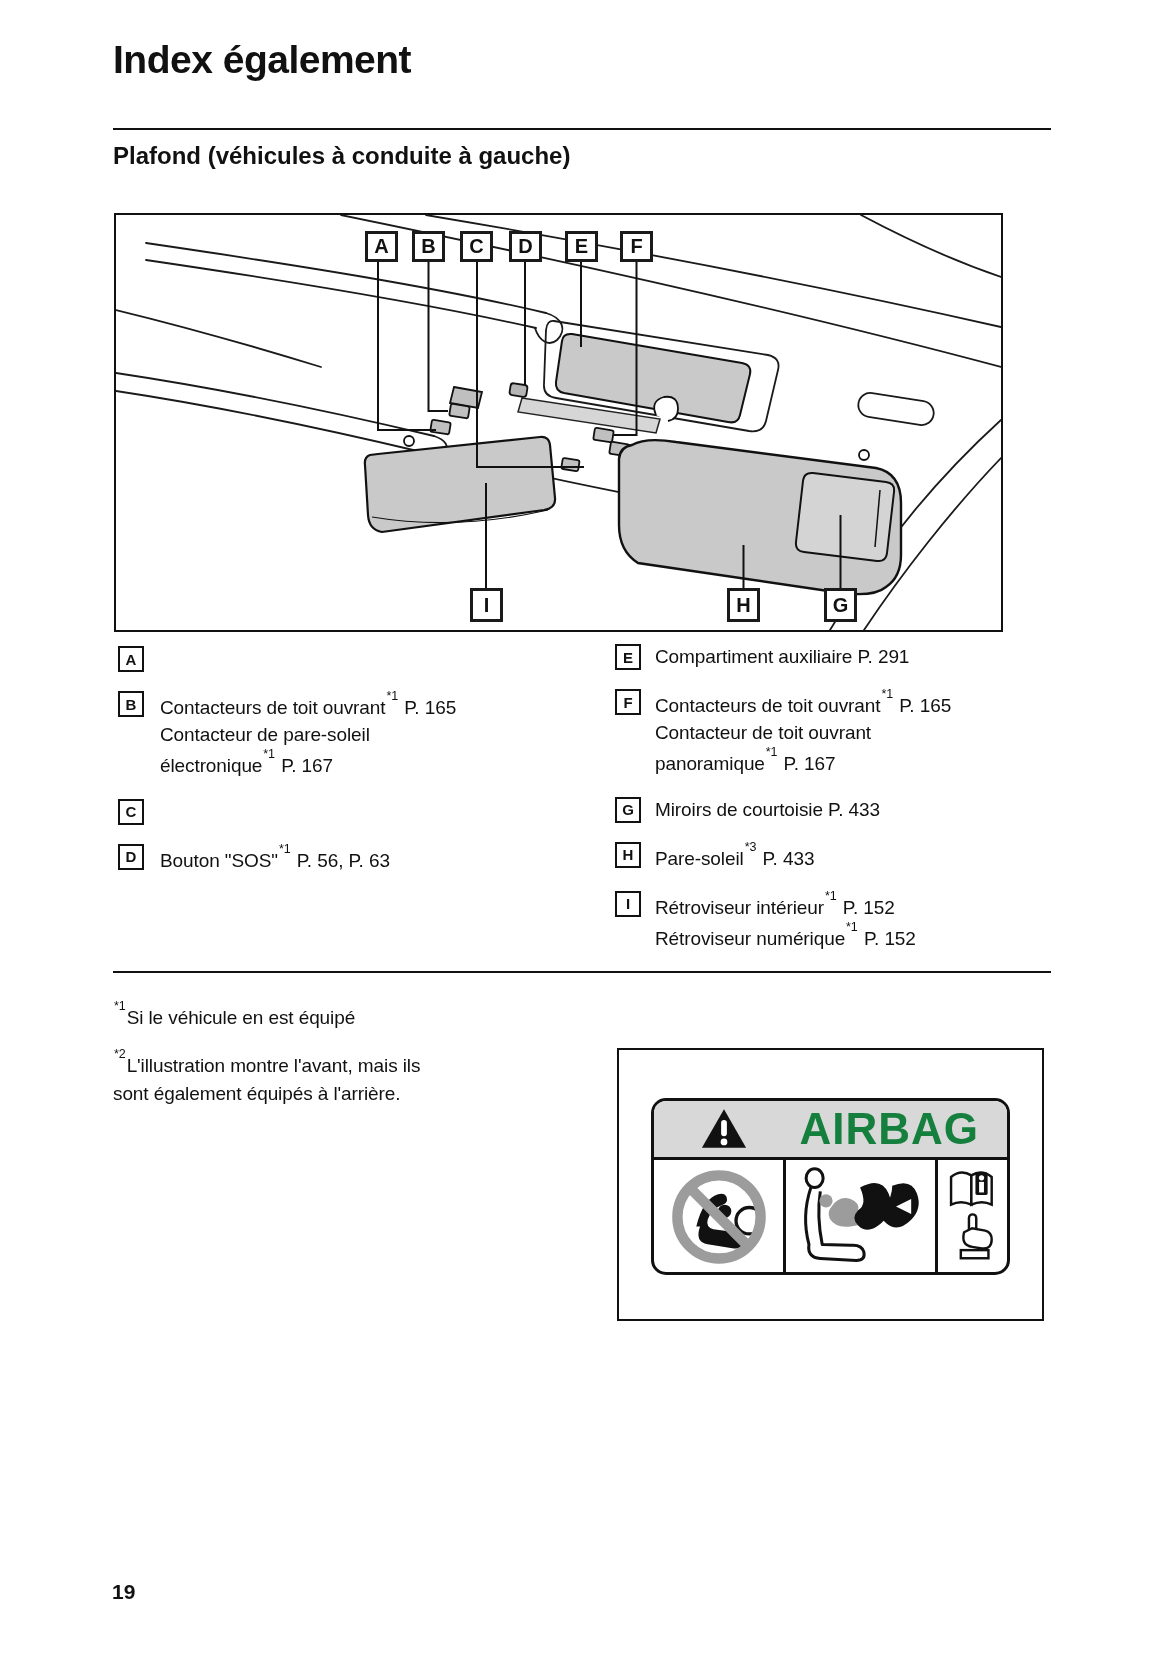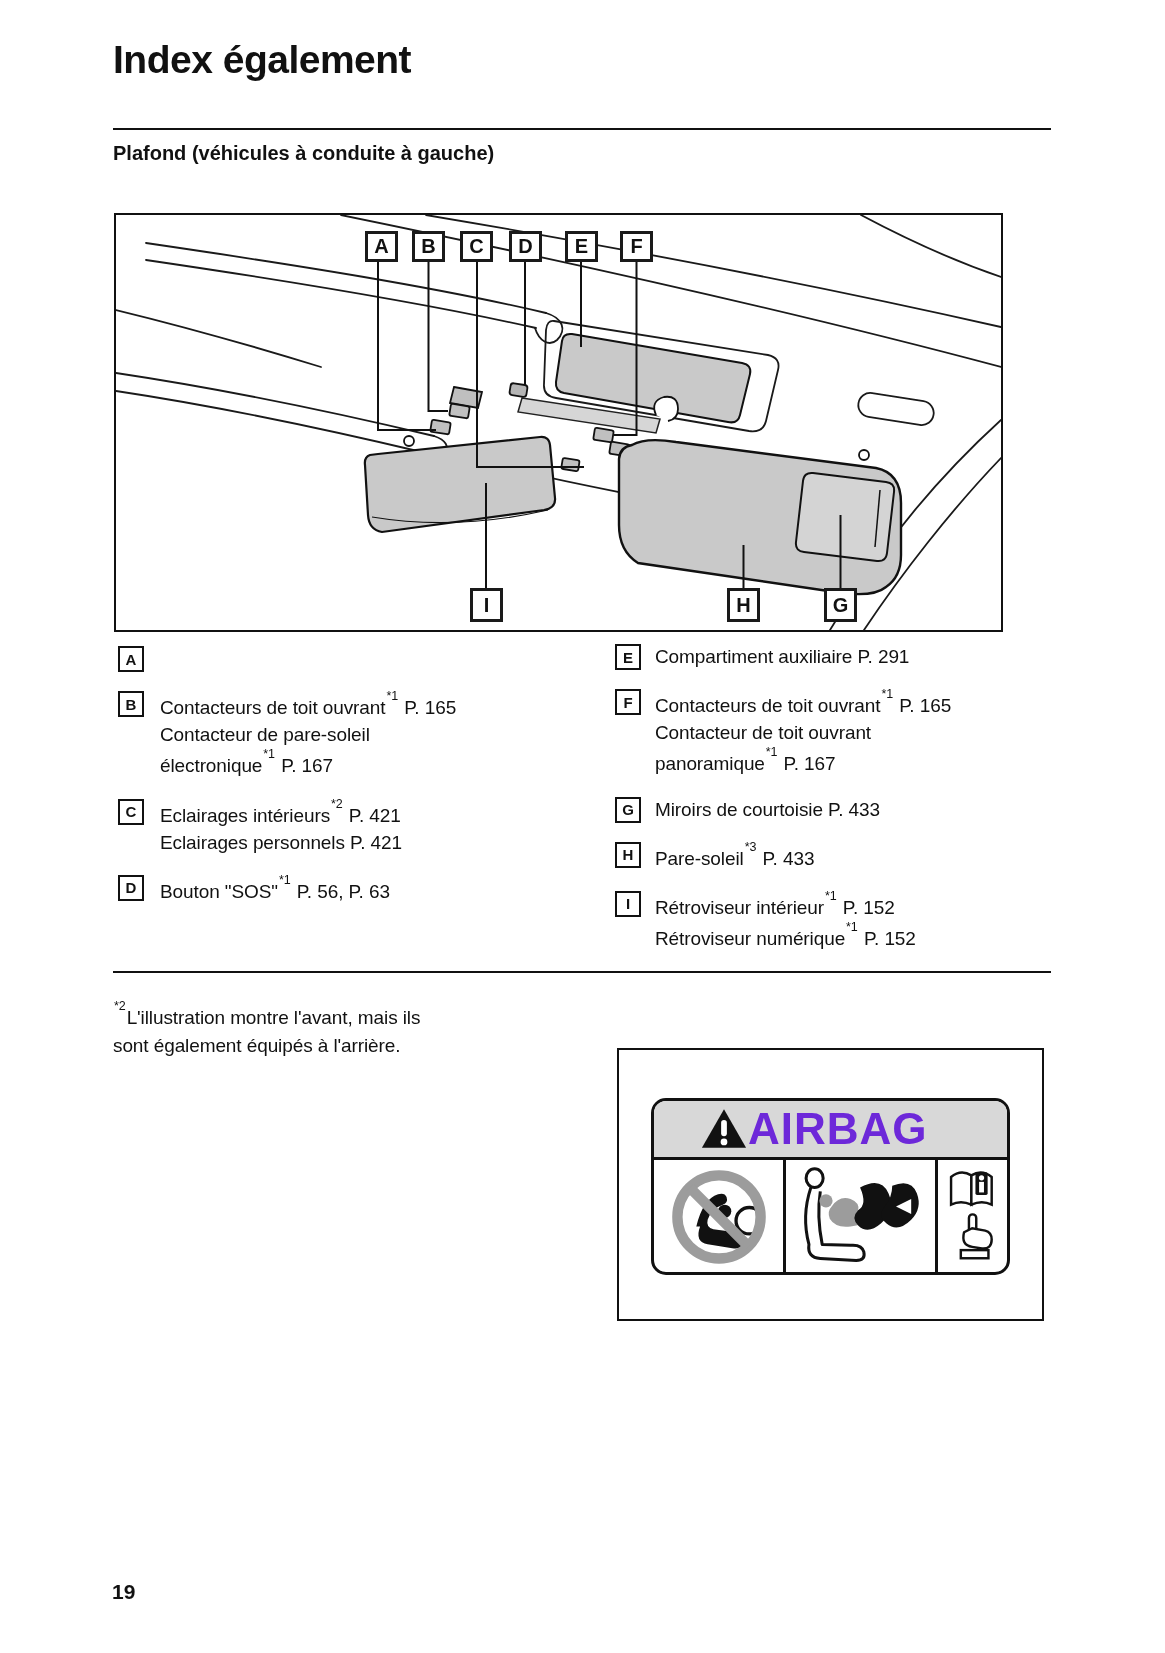--- a/index.html
+++ b/index.html
@@ -4,21 +4,21 @@
 <style>
   * { margin:0; padding:0; box-sizing:border-box; }
   html,body { width:1165px; height:1653px; overflow:hidden; }
   body { background:#fff; color:#111; font-family:"Liberation Sans", sans-serif; position:relative; }
   .abs { position:absolute; }
 
   #title { left:113px; top:38px; font-size:39px; font-weight:bold; letter-spacing:-0.5px; }
   .rule { left:113px; width:938px; height:2px; background:#111; }
   #rule1 { top:128px; }
   #rule2 { top:971px; }
-  #subtitle { left:113px; top:142px; font-size:20px; font-weight:bold; }
+  #subtitle { left:113px; top:142px; font-size:24px; font-weight:bold; }
 
   
   #figure { left:114px; top:213px; width:889px; height:419px; border:2px solid #111; background:#fff; }
   #figure svg { position:absolute; left:0; top:0; }
   .callout-box { position:absolute; width:33px; border:3px solid #1a1a1a; background:#fff;
                  display:flex; align-items:center; justify-content:center;
                  font-weight:bold; font-size:20px; color:#111; }
   .callout-top { top:16px; height:31px; }
   .callout-bottom { top:373px; height:34px; }
 
@@ -39,22 +39,22 @@
   #footnotes { left:113px; top:1000px; width:492px; }
   .footnote { font-size:19px; line-height:27.5px; letter-spacing:-0.1px; margin-bottom:16px; }
 
   
   #airbagFrame { left:617px; top:1048px; width:427px; height:273px; border:2px solid #111; background:#fff; }
   #airbagLabel { position:absolute; left:32px; top:48px; width:359px; height:177px;
                  border:3px solid #111; border-radius:15px; background:#fff; overflow:hidden; }
   #airbagHead { height:59px; background:#d8d8d8; border-bottom:3px solid #111;
                 display:flex; align-items:center; }
   #airbagHead svg { margin-left:46px; }
-  #airbagTitle { flex:1; text-align:left; font-weight:bold; font-size:44px; letter-spacing:1px;
-                 margin-right:28px; color:#6d28d9; }
+  #airbagTitle { flex:1; text-align:right; font-weight:bold; font-size:44px; letter-spacing:1px;
+                 margin-right:28px; color:#15803d; }
   #airbagCells { display:flex; height:112px; }
   .ab-cell { display:flex; align-items:center; justify-content:center; }
   .ab-cell-1 { width:132px; border-right:3px solid #111; }
   .ab-cell-2 { width:152px; border-right:3px solid #111; }
   .ab-cell-3 { flex:1; }
 
   #pageNumber { left:112px; top:1580px; font-size:21px; font-weight:bold; }
 </style>
 </head>
 <body>
@@ -143,21 +143,20 @@
 <div class="legend-col" id="legendLeft">
     <div class="legend-entry">
       <span class="legend-key">A</span>
     </div>
     <div class="legend-entry">
       <span class="legend-key">B</span>
       <div class="legend-text">Contacteurs de toit ouvrant<sup>*1</sup> P. 165<br>Contacteur de pare-soleil<br>électronique<sup>*1</sup> P. 167</div>
     </div>
     <div class="legend-entry">
       <span class="legend-key">C</span>
-      <div class="legend-text">Eclairages intérieurs<sup>*2</sup> P. 421<br>Eclairages personnels P. 421</div>
     </div>
     <div class="legend-entry">
       <span class="legend-key">D</span>
       <div class="legend-text">Bouton "SOS"<sup>*1</sup> P. 56, P. 63</div>
     </div>
   </div>
 <div class="legend-col" id="legendRight">
     <div class="legend-entry">
       <span class="legend-key">E</span>
       <div class="legend-text">Compartiment auxiliaire P. 291</div>
@@ -176,20 +175,21 @@
     </div>
     <div class="legend-entry">
       <span class="legend-key">I</span>
       <div class="legend-text">Rétroviseur intérieur<sup>*1</sup> P. 152<br>Rétroviseur numérique<sup>*1</sup> P. 152</div>
     </div>
   </div>
 
 <div class="abs rule" id="rule2"></div>
 
 <div class="abs" id="footnotes">
+    <div class="footnote"><sup>*1</sup>Si le véhicule en est équipé</div>
     <div class="footnote"><sup>*2</sup>L'illustration montre l'avant, mais ils<br>sont également équipés à l'arrière.</div>
   </div>
 
 <div class="abs" id="airbagFrame">
   <div id="airbagLabel">
     <div id="airbagHead">
       <svg width="48" height="44" viewBox="0 0 50 45">
         <polygon points="25,2 48,42 2,42" fill="#111"></polygon>
         <rect x="22" y="13" width="6" height="17" rx="3" fill="#fff"></rect>
         <circle cx="25" cy="36" r="3.5" fill="#fff"></circle>

